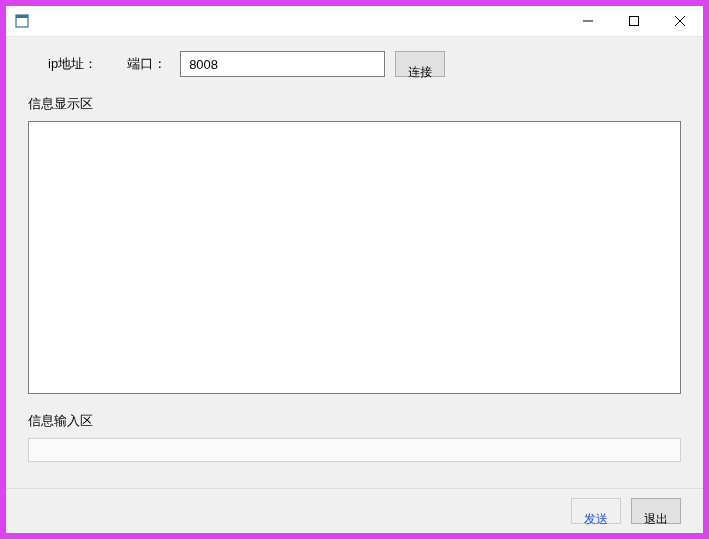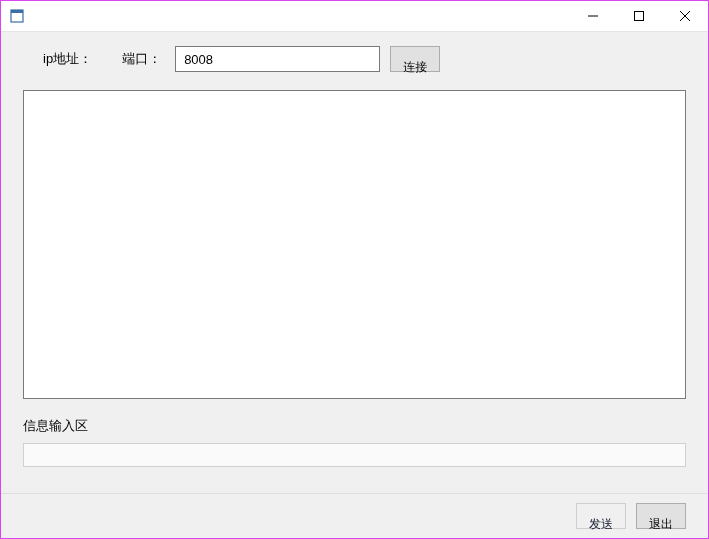--- a/index.html
+++ b/index.html
@@ -7,21 +7,21 @@
       font-family: "Microsoft YaHei", "Segoe UI", sans-serif;
       font-size: 13px;
       background: #fff;
       width: 709px;
       height: 539px;
       overflow: hidden;
     }
     .window {
       width: 709px;
       height: 539px;
-      border: 1px solid #d946ef;
+      border: 6px solid #d946ef;
       background: #f0f0f0;
       display: flex;
       flex-direction: column;
     }
     .titlebar {
       height: 31px;
       background: #fff;
       display: flex;
       align-items: center;
       border-bottom: 1px solid #e5e5e5;
@@ -80,21 +80,21 @@
     .btn {
       height: 26px;
       padding: 12px 12px;
       border: 1px solid #adadad;
       background: #e1e1e1;
       font-family: inherit;
       font-size: 12px;
       cursor: pointer;
     }
     .btn:disabled {
-      color: #0f172a;
+      color: #1d4ed8;
       background: #f0f0f0;
       border-color: #cfcfcf;
       cursor: default;
     }
     .section-label {
       color: #000;
       margin-bottom: 8px;
     }
     .display-area {
       flex: 1;
@@ -163,20 +163,21 @@
   </div>
 
   <div class="content">
     <div class="conn-row">
       <span class="lbl lbl-ip">ip地址：</span>
       <span class="lbl lbl-port">端口：</span>
       <input type="text" class="txt port-input" value="8008" style="">
       <button class="btn">连接</button>
     </div>
 
+    <div class="section-label">信息显示区</div>
     <div class="display-area"></div>
 
     <div class="section-label">信息输入区</div>
     <div class="input-row">
       <input type="text" class="msg-input" value="" style="">
     </div>
   </div>
 
   <div class="footer">
     <button class="btn" disabled="">发送</button>

